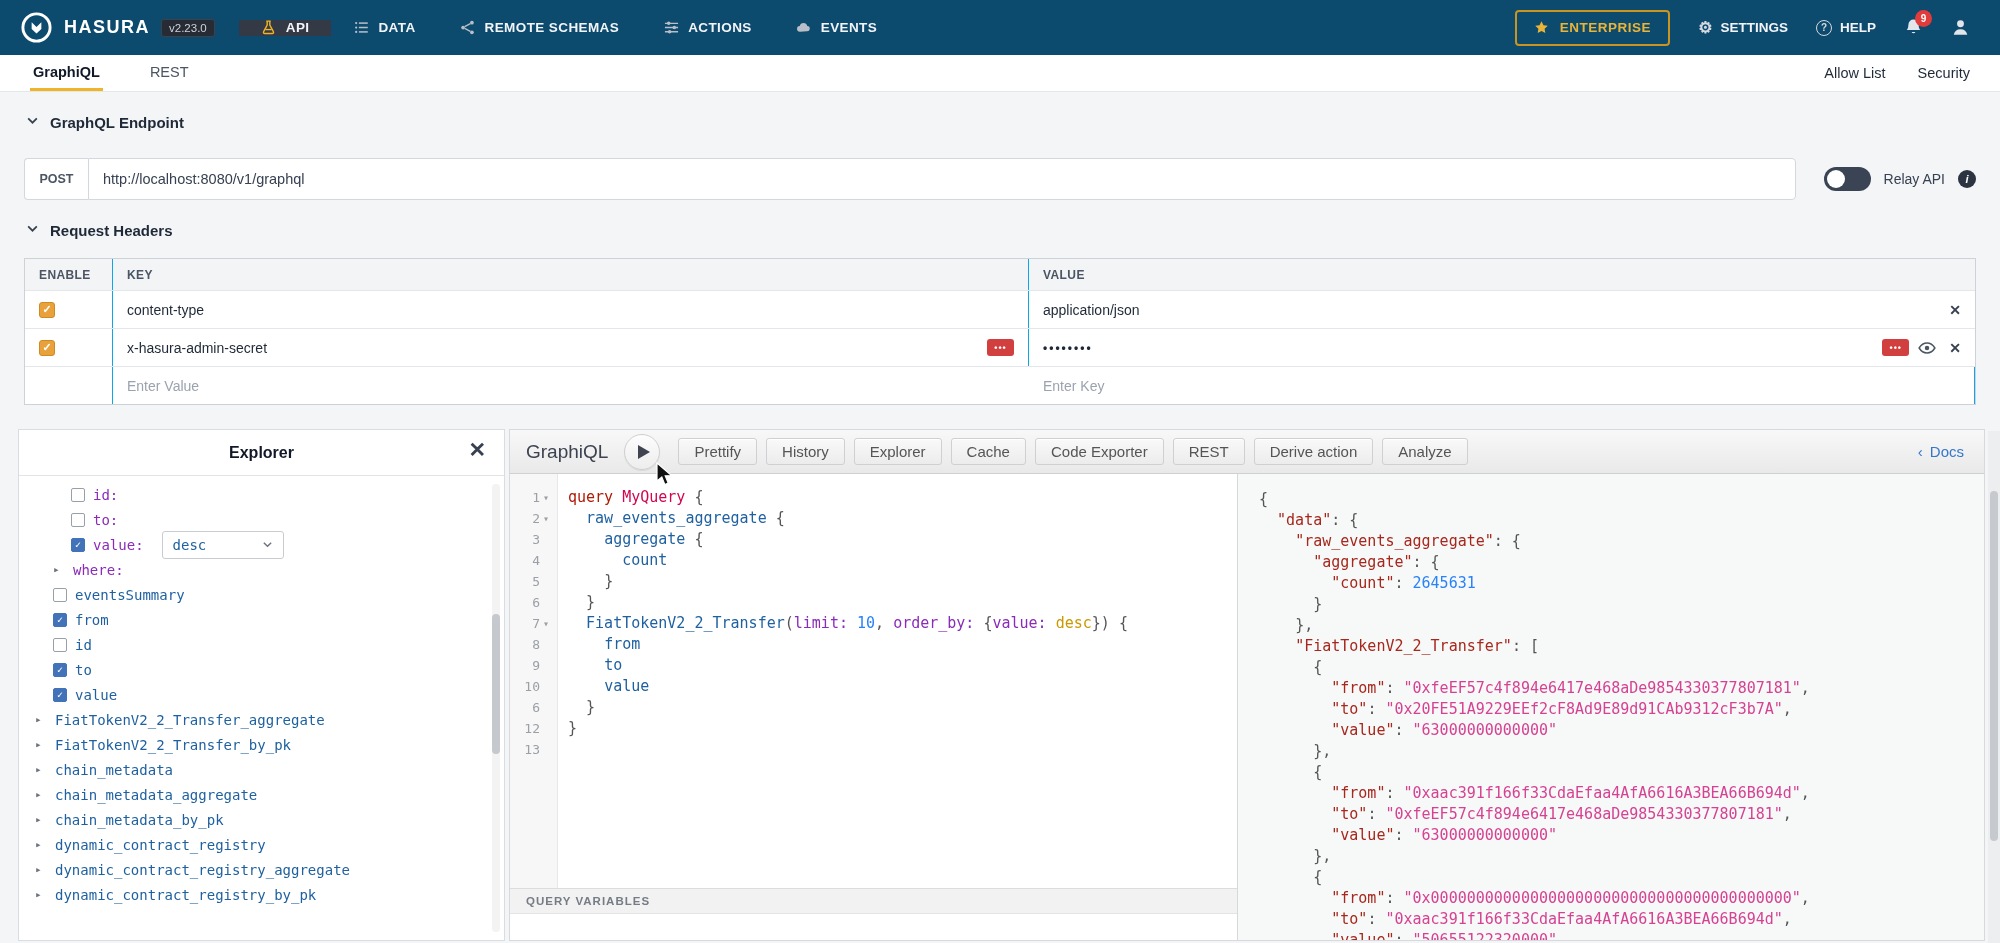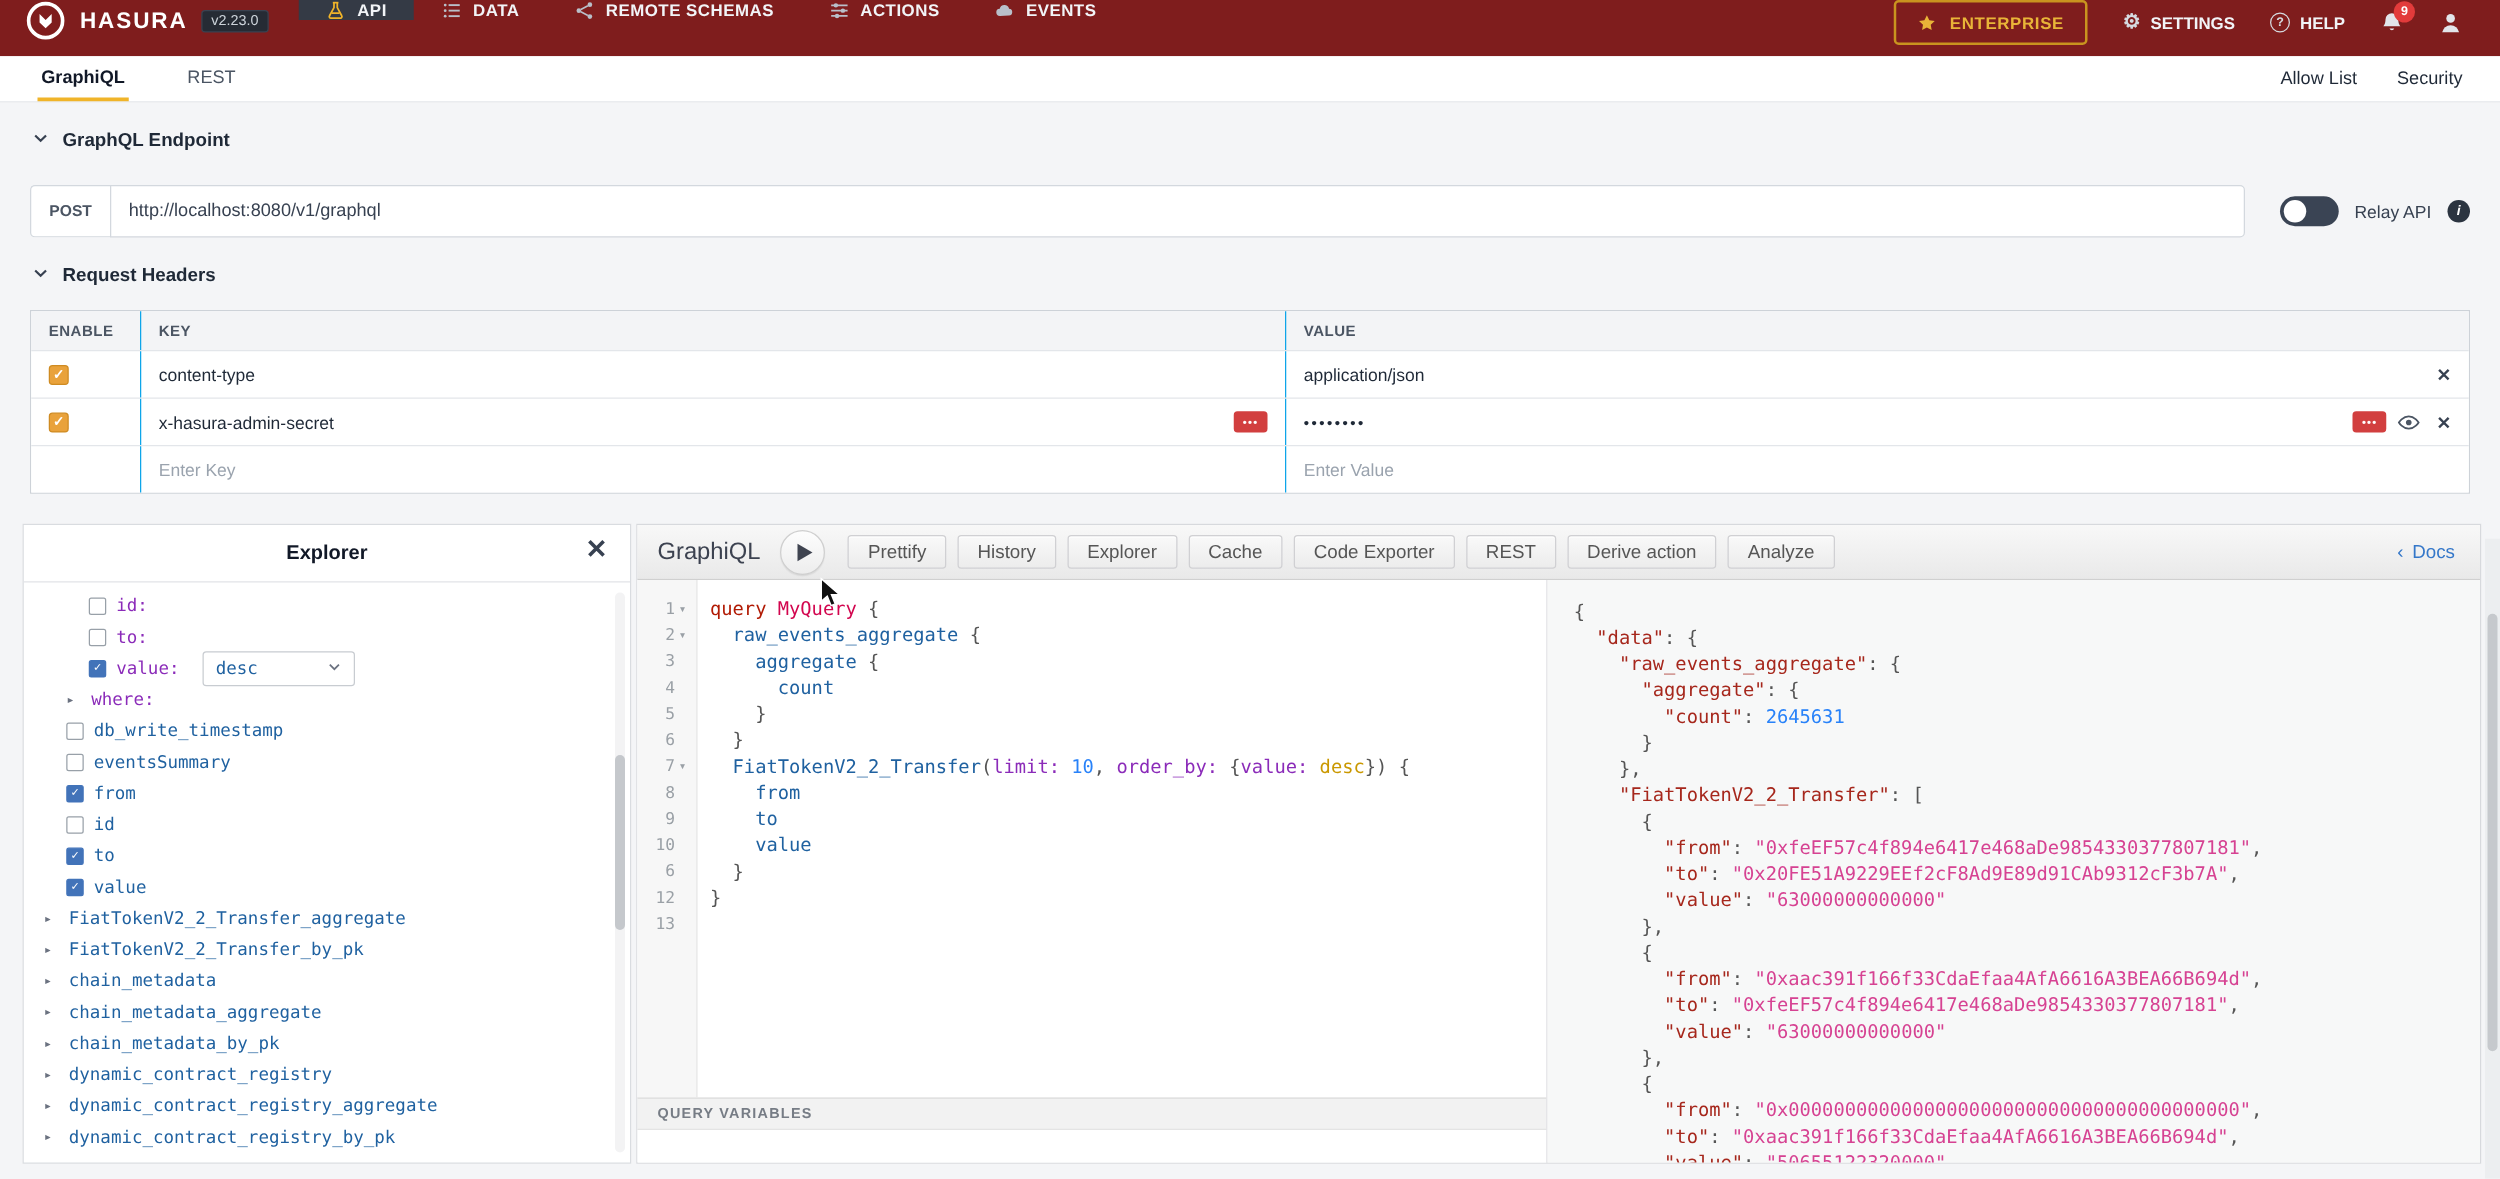--- a/index.html
+++ b/index.html
@@ -1,20 +1,20 @@
 <!DOCTYPE html>
 <html><head>
 <meta charset="utf-8">
 <style>
   *{margin:0;padding:0;box-sizing:border-box}
   html,body{width:2000px;height:943px;overflow:hidden;background:#f4f5f7;
     font-family:"Liberation Sans",sans-serif;position:relative}
 
   
-  .topnav{height:45px;background:#7f1d1d;display:flex;align-items:flex-start;color:#fff}
+  .topnav{height:55px;background:#0c4a6e;display:flex;align-items:center;color:#fff}
   .brand{display:flex;align-items:center;gap:11px;padding:0 24px 0 20px;cursor:pointer}
   .brand-name{font-size:18px;font-weight:bold;letter-spacing:1.5px}
   .version{font-size:11.5px;color:#cdd3da;background:#262b34;border:1px solid #3a4250;border-radius:3px;padding:2px 7px}
   .nav-items{display:flex}
   .nav-item{display:flex;align-items:center;gap:9px;padding:0 22px;font-size:13.5px;font-weight:bold;
     letter-spacing:.4px;color:#f2f4f7;cursor:pointer}
   .ni-icon{width:16px;height:16px;display:flex;align-items:center;justify-content:center;color:#b9bfc9}
   .ni-icon svg{width:15px;height:15px}
   .nav-item.active{background:#343a45}
   .nav-item.active .ni-icon{color:#f0b429}
@@ -316,25 +316,25 @@
               <path d="M1 8s2.7-4.4 7-4.4S15 8 15 8s-2.7 4.4-7 4.4S1 8 1 8z" fill="none" stroke="currentColor" stroke-width="1.3"></path>
               <circle cx="8" cy="8" r="2" fill="currentColor"></circle>
             </svg>
           </span>
           <span class="x-btn">✕</span>
         </div>
       </div>
     </div>
   <div class="hdr-row">
     <div class="cell c1"></div>
+    <div class="cell c3">
+        <input class="ph-input" placeholder="Enter Value" style="">
+      </div>
     <div class="cell c2">
         <input class="ph-input" placeholder="Enter Key" style="">
-      </div>
-    <div class="cell c3">
-        <input class="ph-input" placeholder="Enter Value" style="">
       </div>
   </div>
 </div>
 
 <div class="gql-wrap">
 
   <div class="explorer">
     <div class="explorer-head">
       <span>Explorer</span>
       <span class="explorer-close">✕</span>
@@ -354,24 +354,20 @@
           <span class="tree-select">
             <span>desc</span>
             <span><svg width="11" height="11" viewBox="0 0 12 12">
                 <path d="M2 4l4 4 4-4" stroke="#6b7280" stroke-width="1.5" fill="none"></path>
               </svg></span>
           </span>
         </div>
         <div class="tree-row" style="padding-left: 34px;">
           <span class="tree-arrow">▸</span>
           <span class="lbl-arg">where:</span>
-        </div>
-        <div class="tree-row" style="padding-left: 34px;">
-          <span class="tree-cb"></span>
-          <span class="lbl-field">db_write_timestamp</span>
         </div>
         <div class="tree-row" style="padding-left: 34px;">
           <span class="tree-cb"></span>
           <span class="lbl-field">eventsSummary</span>
         </div>
         <div class="tree-row" style="padding-left: 34px;">
           <span class="tree-cb checked">✓</span>
           <span class="lbl-field">from</span>
         </div>
         <div class="tree-row" style="padding-left: 34px;">

